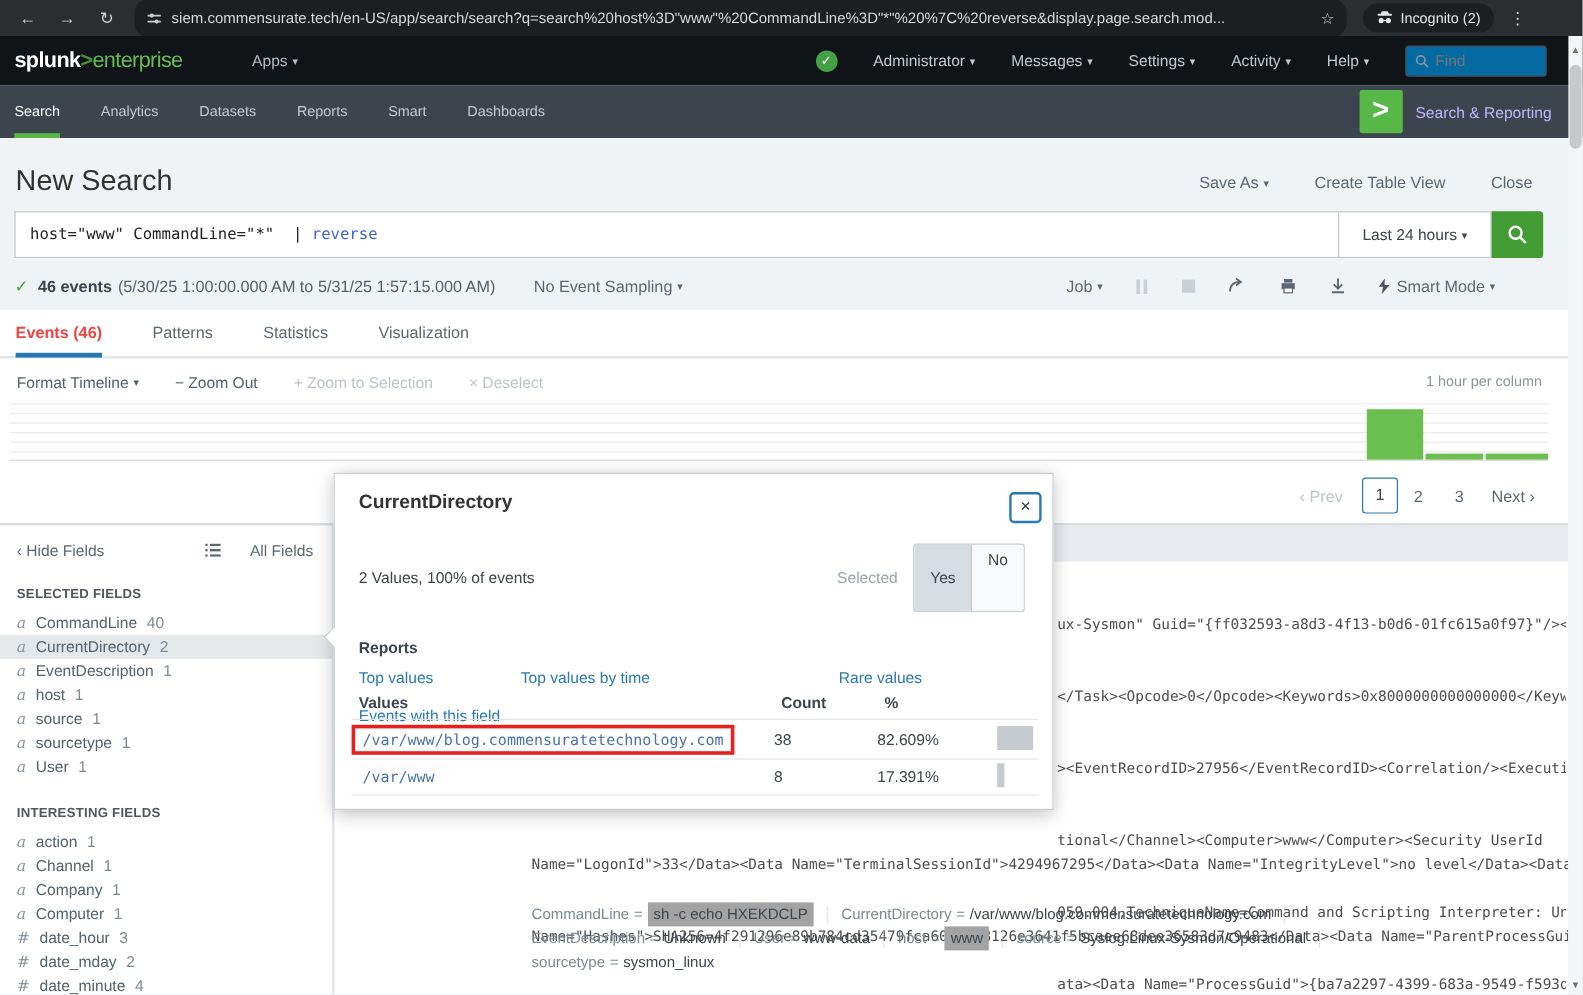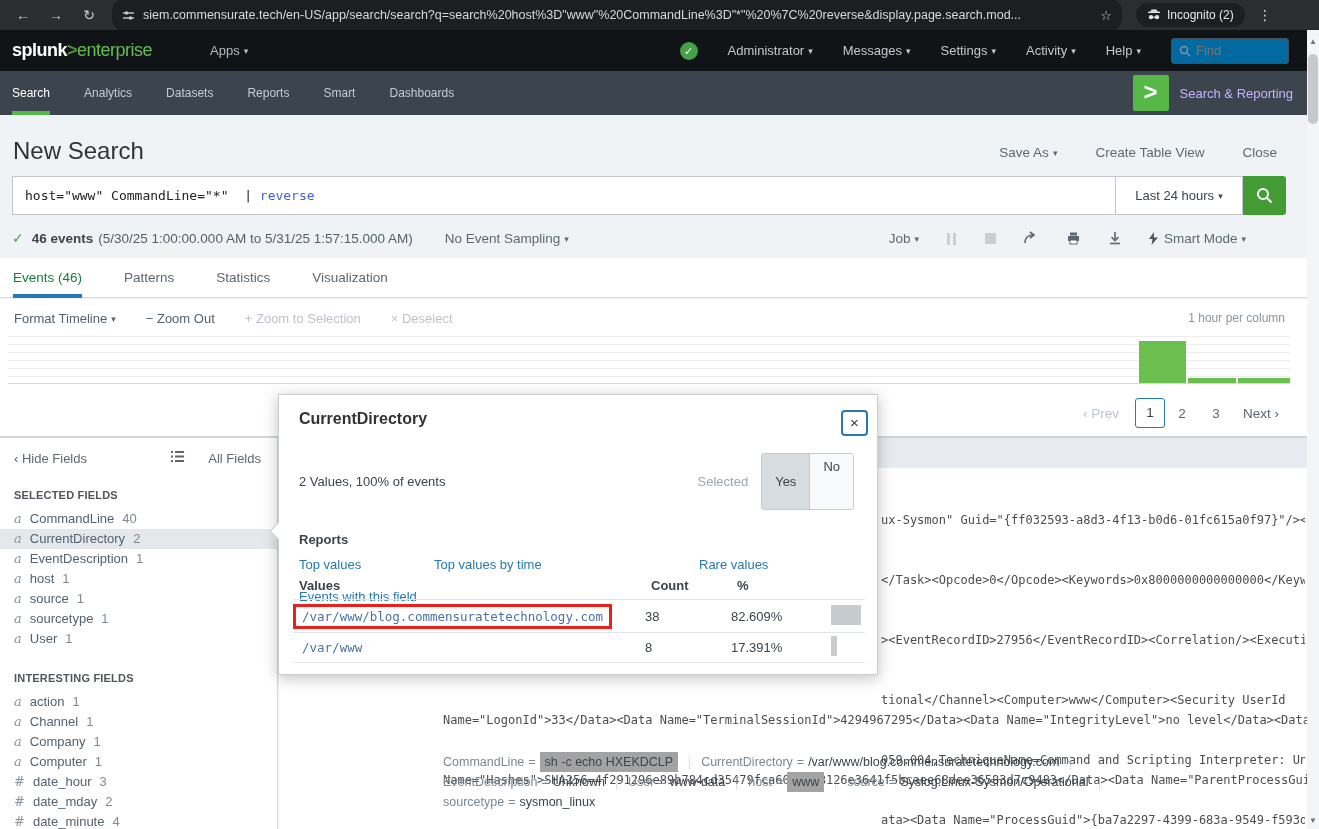--- a/index.html
+++ b/index.html
@@ -57,21 +57,21 @@
   .ssampling{margin-left:32px;color:#5c6773}
   .jobbar{margin-left:auto;display:flex;align-items:center;gap:27px;color:#5c6773;margin-right:40px}
   .ic-dis{opacity:.45}
   .pausebars span{display:inline-block;width:3px;height:12px;background:#9aa4ad;margin:0 1.5px;vertical-align:middle}
   .stopsq{display:inline-block;width:11px;height:11px;background:#9aa4ad;vertical-align:middle}
 
   
   .tabsband{position:absolute;top:258px;left:0;width:1307px;height:40px;background:#fff;border-bottom:1px solid #d5d9dd;display:flex;align-items:center}
   .tab{margin-left:42px;font-size:13.5px;color:#5c6773;height:40px;line-height:40px;position:relative;white-space:nowrap}
   .tab:first-child{margin-left:13px}
-  .tab.active{color:#15803d;font-weight:normal}
+  .tab.active{color:#ef4444;font-weight:bold}
   .tab.active::after{content:"";position:absolute;left:0;right:0;bottom:0;height:4px;background:#2679b2}
 
   
   .whiteband{position:absolute;top:299px;left:0;width:1307px;height:138px;background:#fff;border-bottom:1px solid #d0d5d9}
   .tctrl{position:absolute;top:301px;left:0;width:1307px;height:34px;display:flex;align-items:center;font-size:13px}
   .tc{margin-left:30px;color:#53616f;white-space:nowrap}
   .tc:first-child{margin-left:14px}
   .tc.disabled{color:#bcc3ca}
   .scale-note{margin-left:auto;margin-right:22px;font-size:12px;color:#8a959e}
   .tchart{position:absolute;top:336px;left:8px;width:1282px;height:48px}
@@ -323,21 +323,21 @@
     <span class="pg-num">2</span>
     <span class="pg-num">3</span>
     <span class="pg-next"><span>Next</span><span> ›</span></span>
   </div>
 
   <div class="content-divider"></div>
 
   <div class="sidebar">
     <div class="sb-top">
       <span><span>‹ </span><span>Hide Fields</span></span>
-      <span style="display:inline-flex;gap:24px">
+      <span style="display:inline-flex;align-items:center;gap:24px">
         <span style="display:inline-flex">
             <svg width="13" height="11" viewBox="0 0 13 11">
               <g fill="#5c6773">
                 <rect x="0" y="0" width="2" height="2"></rect>
                 <rect x="4" y="0" width="9" height="2"></rect>
                 <rect x="0" y="4.5" width="2" height="2"></rect>
                 <rect x="4" y="4.5" width="9" height="2"></rect>
                 <rect x="0" y="9" width="2" height="2"></rect>
                 <rect x="4" y="9" width="9" height="2"></rect>
               </g>

